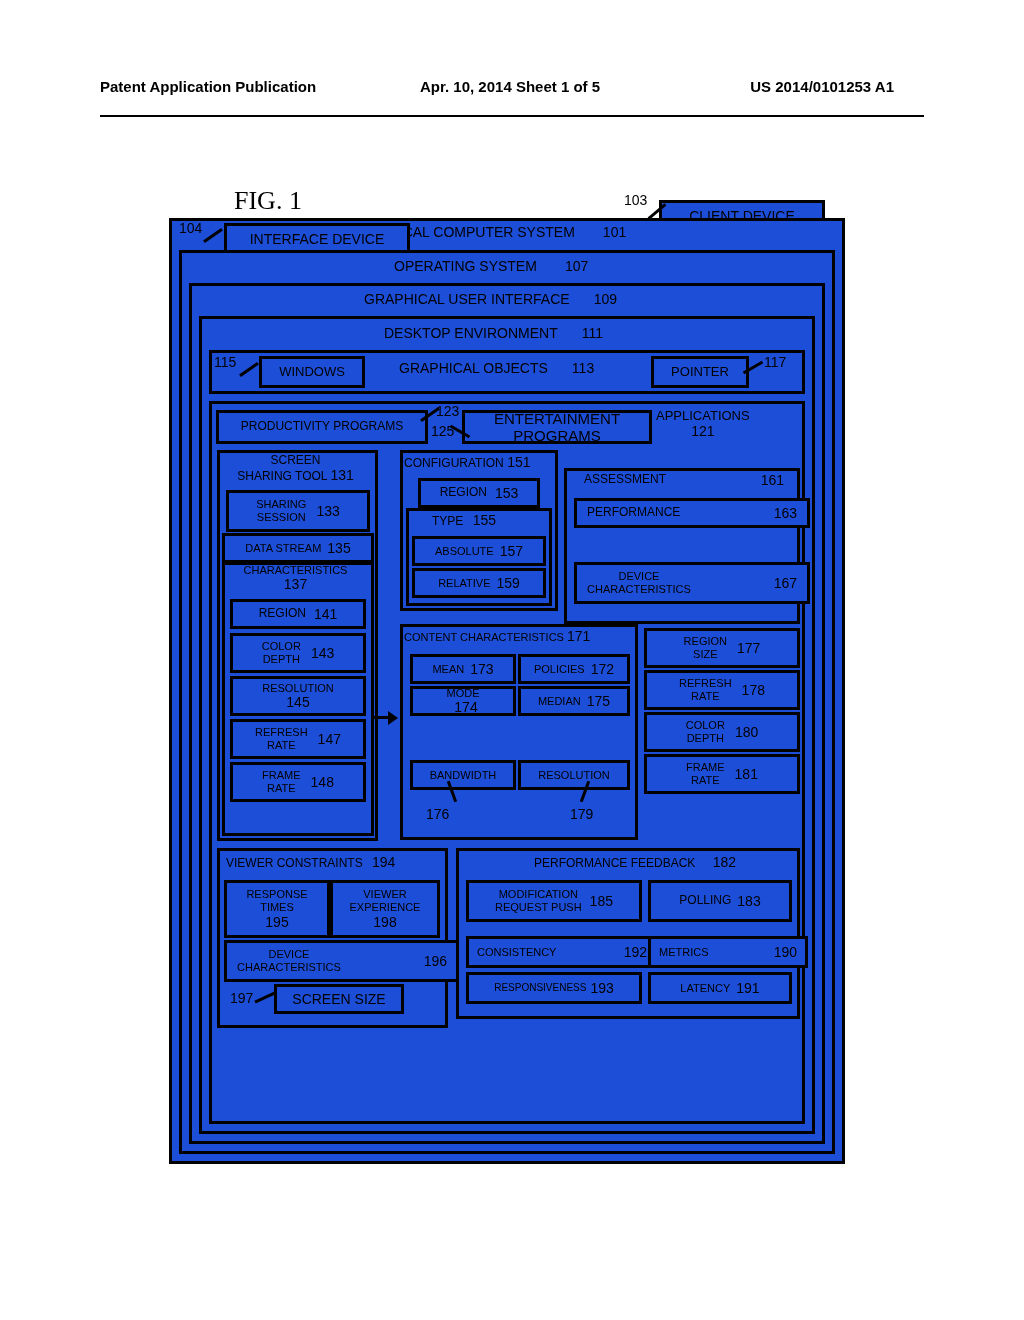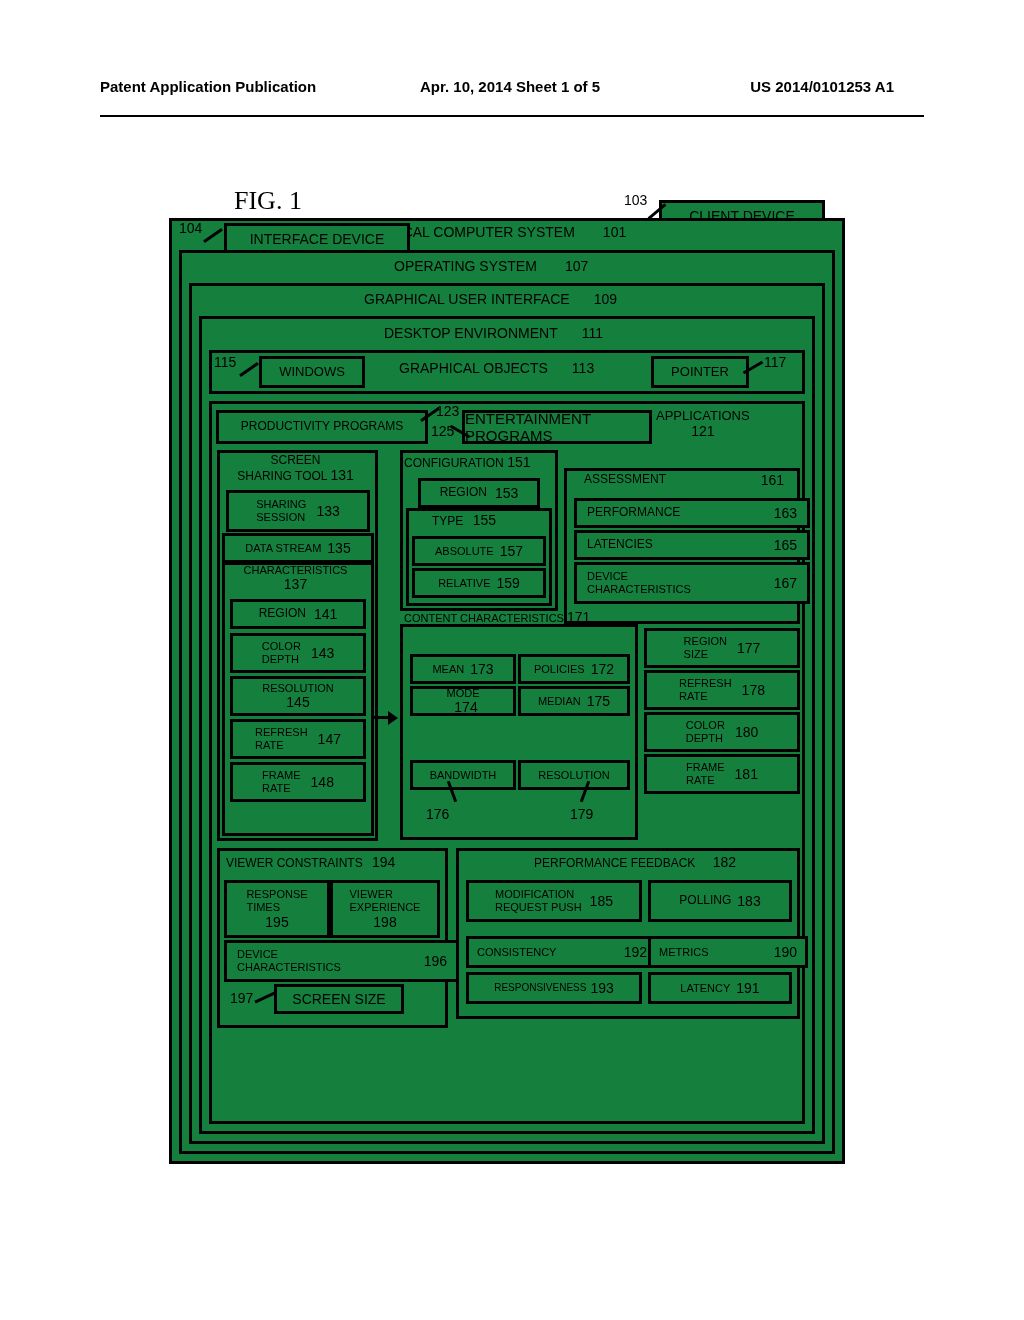--- a/index.html
+++ b/index.html
@@ -2,21 +2,21 @@
 <html><head>
 <meta charset="utf-8">
 <style>
 body{margin:0;background:#fff;font-family:Arial,Helvetica,sans-serif;font-size:11px;color:#000}
 .page{width:1024px;height:1320px;position:relative}
 .hdr{position:absolute;top:78px;left:100px;right:100px;border-bottom:2px solid #000;padding-bottom:20px;display:flex;font-size:15px;font-weight:bold}
 .hdr>div:nth-child(1){width:320px}
 .hdr>div:nth-child(2){width:260px}
 .hdr>div:nth-child(3){flex:1;text-align:right;margin-right:30px}
 .fig{position:absolute;left:104px;top:158px;width:820px;height:1008px}
-.box{position:absolute;border:3px solid #000;background:#15803d;text-align:left;display:flex;flex-direction:column;justify-content:center;align-items:center;line-height:1.15}
+.box{position:absolute;border:3px solid #000;background:#1d4ed8;text-align:center;display:flex;flex-direction:column;justify-content:center;align-items:center;line-height:1.15}
 .num{font-size:14px;}
 .lbl{position:absolute;font-size:14px}
 .tick{position:absolute;width:22px;height:3px;background:#000}
 .figtitle{position:absolute;font-size:26px;font-family:'Times New Roman',serif}
 </style>
 </head>
 <body>
 
 <div class="page">
 <div class="hdr">
@@ -157,32 +157,28 @@
 
  <div class="box" style="left:460px;top:310px;width:230px;height:150px"></div>
  <div style="position:absolute;left:480px;top:314px;font-size:12px;width:200px;display:flex;justify-content:space-between">
         <span>ASSESSMENT</span>
         <span class="num">161</span>
       </div>
  <div class="box" style="left:470px;top:340px;width:210px;height:24px;font-size:12px;flex-direction:row;justify-content:space-between;padding:0 10px">
         <span>PERFORMANCE</span>
         <span class="num">163</span>
       </div>
- <div class="box" style="left:470px;top:372px;width:210px;height:24px;font-size:12px;flex-direction:row;justify-content:space-between;padding:0 10px">
-        <span>LATENCIES</span>
-        <span class="num">165</span>
-      </div>
  <div class="box" style="left:470px;top:404px;width:210px;height:36px;font-size:11px;flex-direction:row;justify-content:space-between;padding:0 10px">
         <span style="white-space:pre">DEVICE
 CHARACTERISTICS</span>
         <span class="num">167</span>
       </div>
 
  <div class="box" style="left:296px;top:466px;width:232px;height:210px"></div>
- <div style="position:absolute;left:300px;top:451px;font-size:11px"><span>CONTENT CHARACTERISTICS</span> <span class="num">171</span></div>
+ <div style="position:absolute;left:300px;top:470px;font-size:11px"><span>CONTENT CHARACTERISTICS</span> <span class="num">171</span></div>
  <div class="box" style="left:306px;top:496px;width:100px;height:24px;font-size:11px;flex-direction:row">
         <span>MEAN</span>
         <span class="num" style="margin-left:6px">173</span>
       </div>
  <div class="box" style="left:414px;top:496px;width:106px;height:24px;font-size:11px;flex-direction:row">
         <span>POLICIES</span>
         <span class="num" style="margin-left:6px">172</span>
       </div>
  <div class="box" style="left:306px;top:528px;width:100px;height:24px;font-size:11px;flex-direction:column">
         <span>MODE</span>

